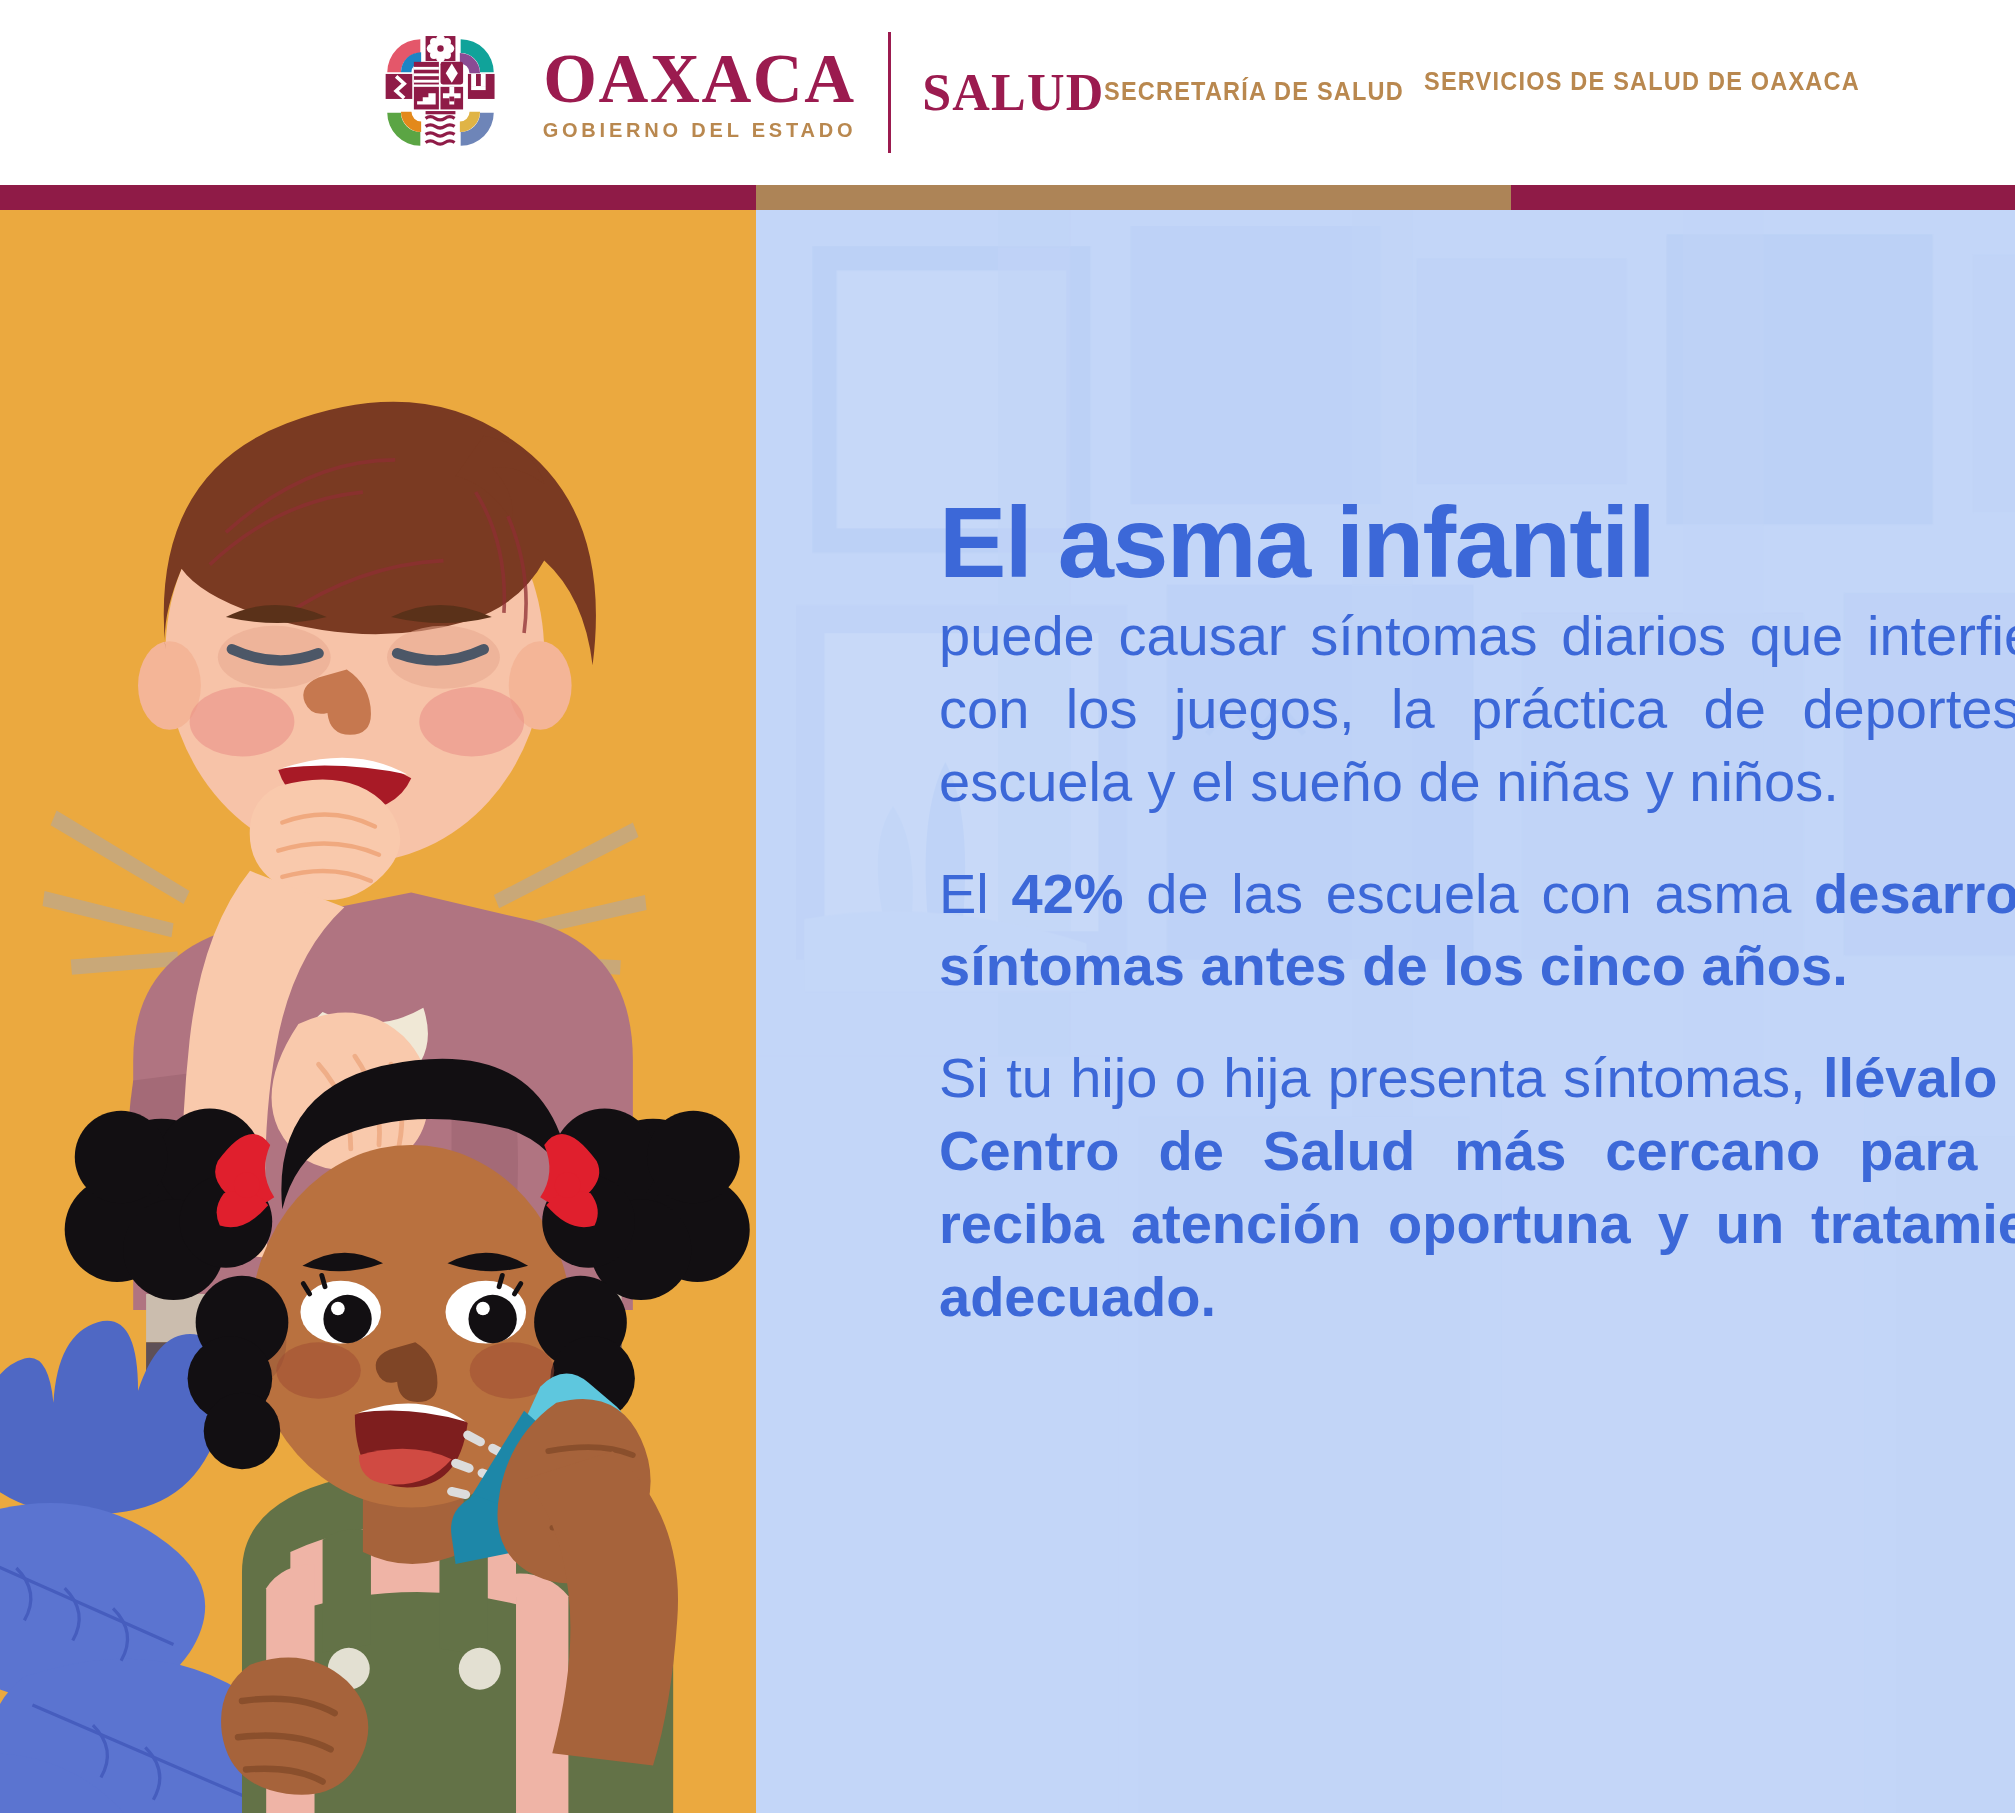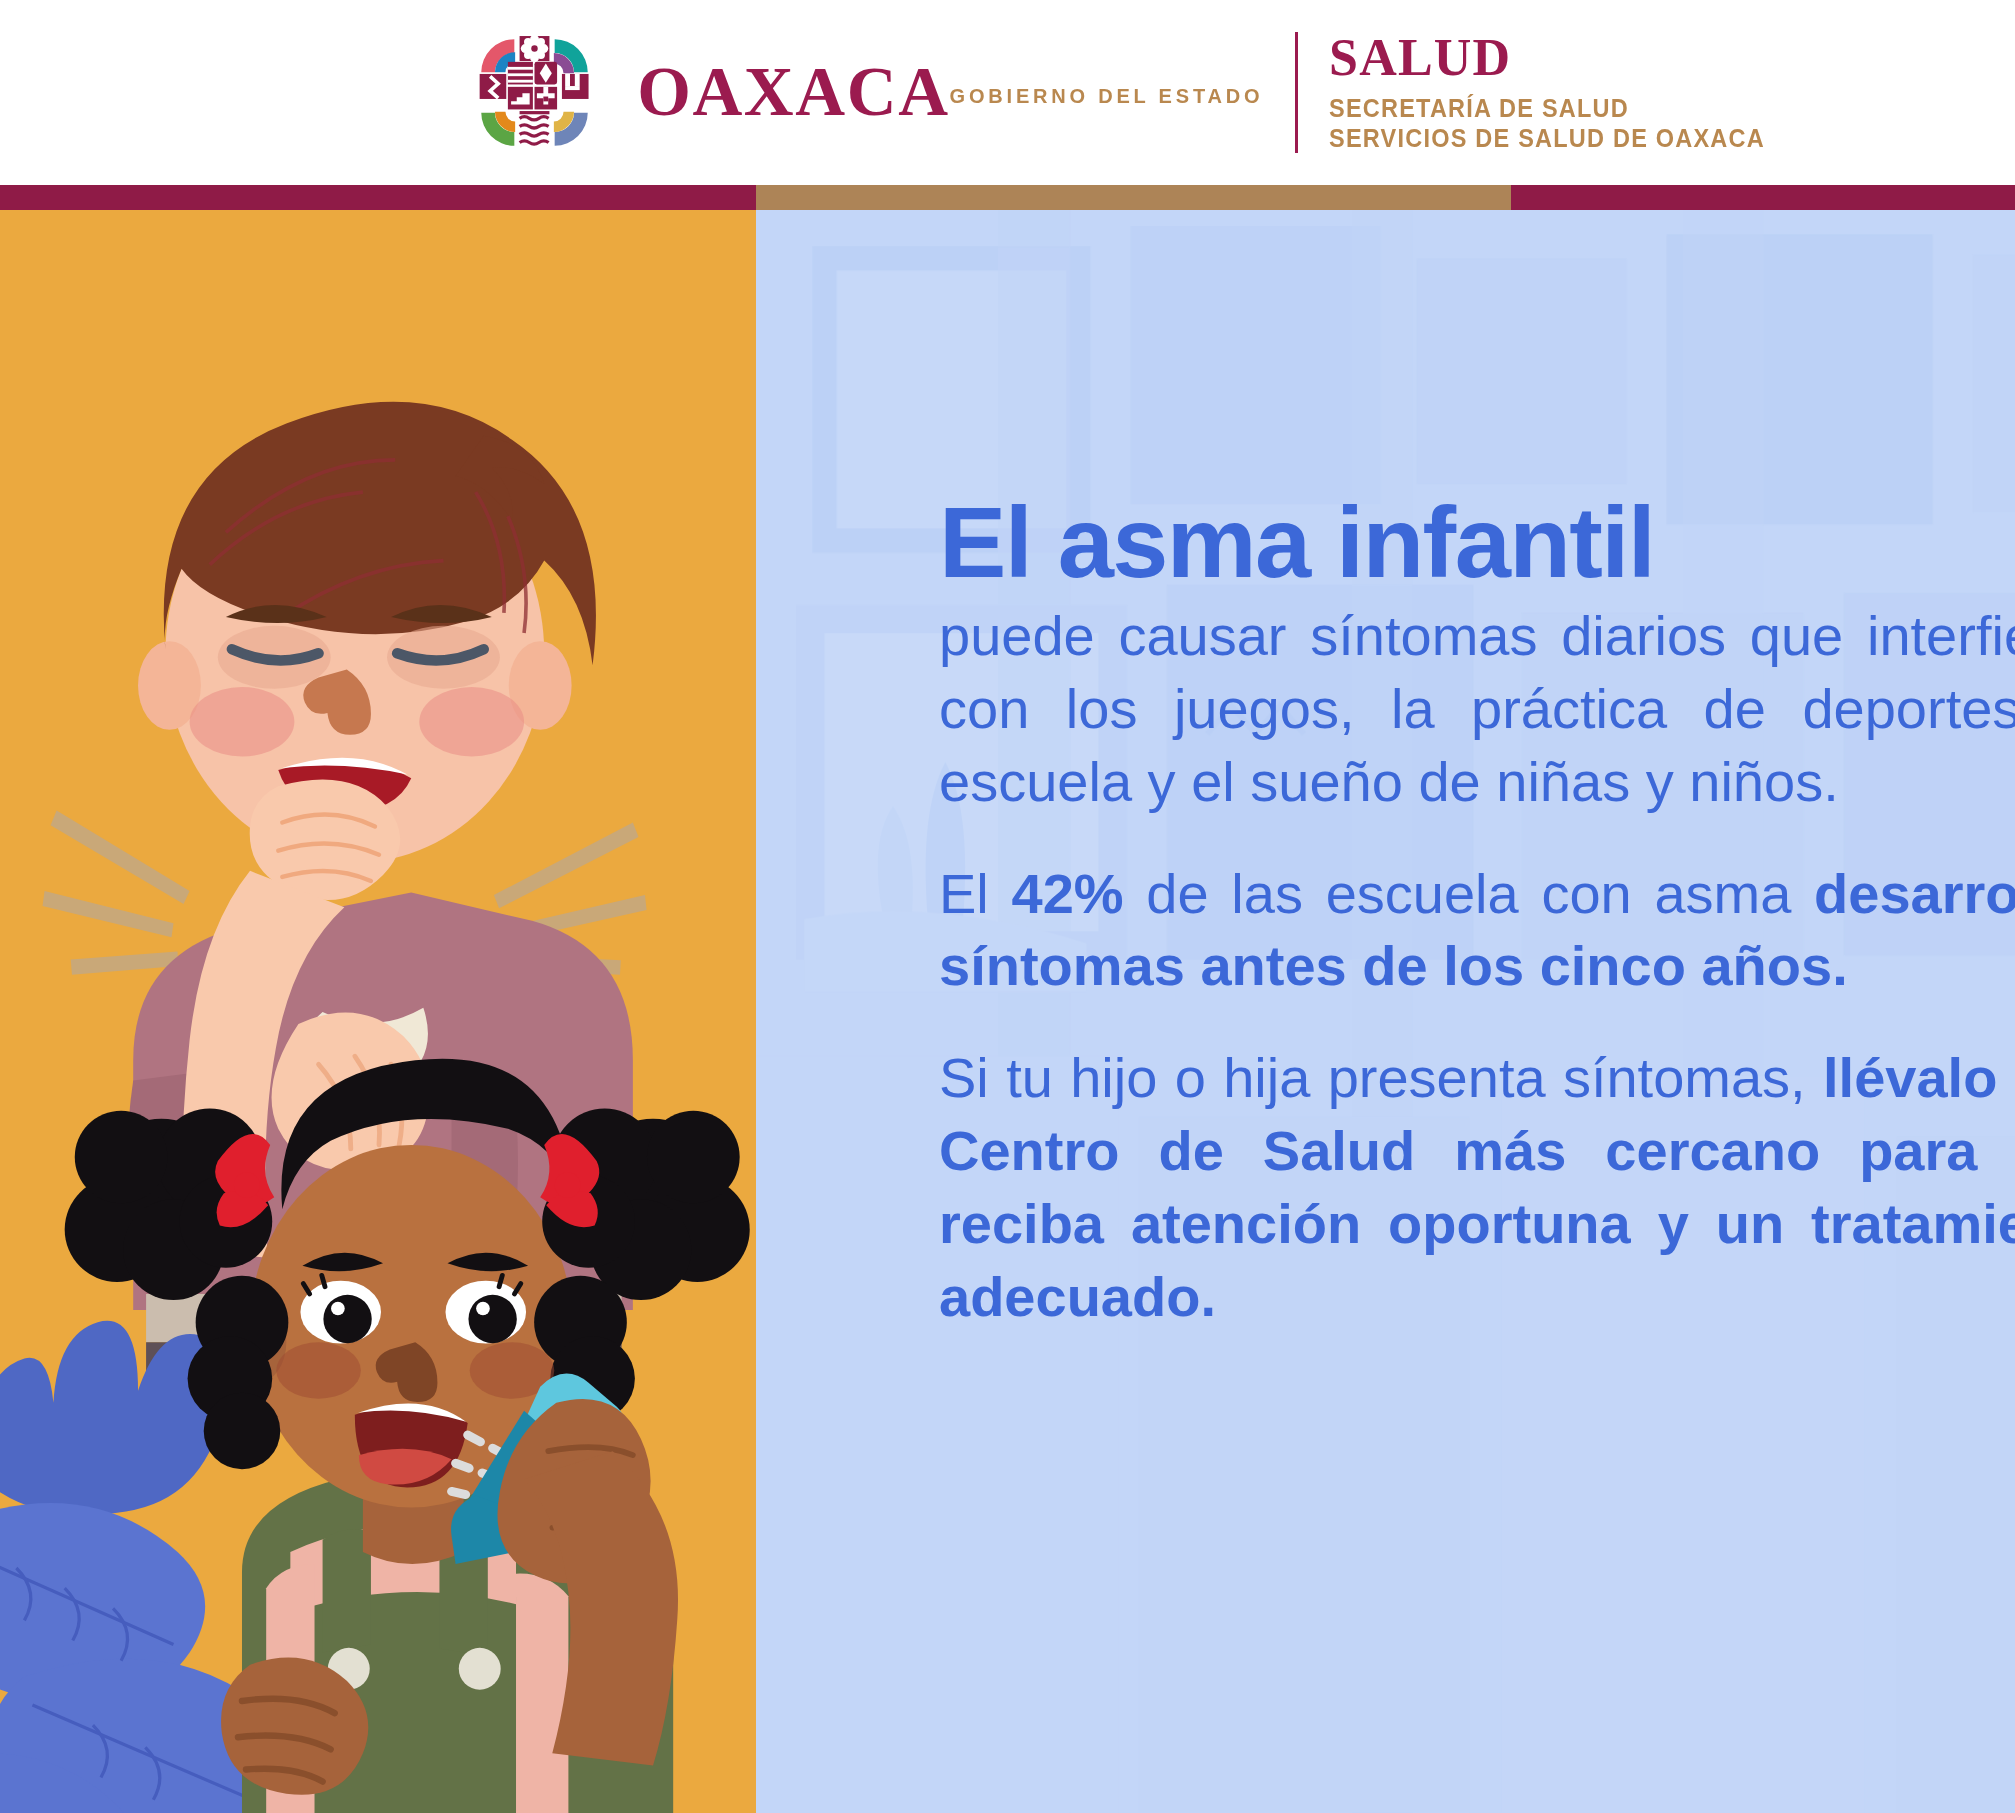--- a/index.html
+++ b/index.html
@@ -18,21 +18,21 @@
     background:#ffffff;
     display:flex;align-items:center;justify-content:center;
   }
   .header-inner{display:flex;align-items:center;gap:0;}
 
   .emblem{
     position:relative;width:121px;height:121px;flex:0 0 auto;margin-right:42px;
   }
   .emblem svg{display:block;width:121px;height:121px;}
 
-  .wordmark{display:flex;flex-direction:row;align-items:center;margin-right:32px;}
+  .wordmark{display:flex;flex-direction:column;align-items:center;margin-right:32px;}
   .wordmark-main{
     font-family:"Liberation Serif",serif;
     font-weight:700;
     font-size:69px;
     letter-spacing:1.6px;
     color:#9B1B4F;
     line-height:1;
   }
   .wordmark-sub{
     font-family:"Liberation Sans",sans-serif;
@@ -41,21 +41,21 @@
     letter-spacing:3.8px;
     color:#B9884F;
     margin-top:6.4px;
     line-height:1;
   }
 
   .vrule{
     width:2.8px;height:121px;background:#9B1B4F;flex:0 0 auto;margin-right:31px;
   }
 
-  .salud-block{display:flex;flex-direction:column;justify-content:center;}
+  .salud-block{display:flex;flex-direction:row;justify-content:center;}
   .salud-title{
     font-family:"Liberation Serif",serif;
     font-weight:700;
     font-size:52px;
     letter-spacing:1.2px;
     color:#9B1B4F;
     line-height:1;
   }
   .salud-l1,.salud-l2{
     font-family:"Liberation Sans",sans-serif;

